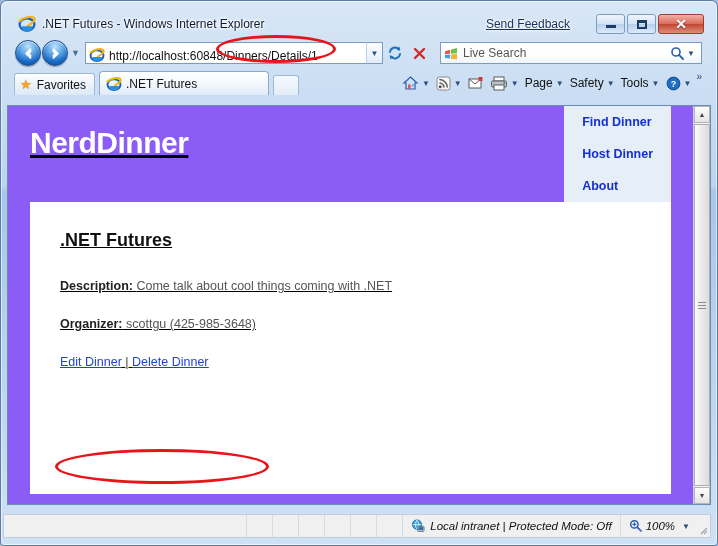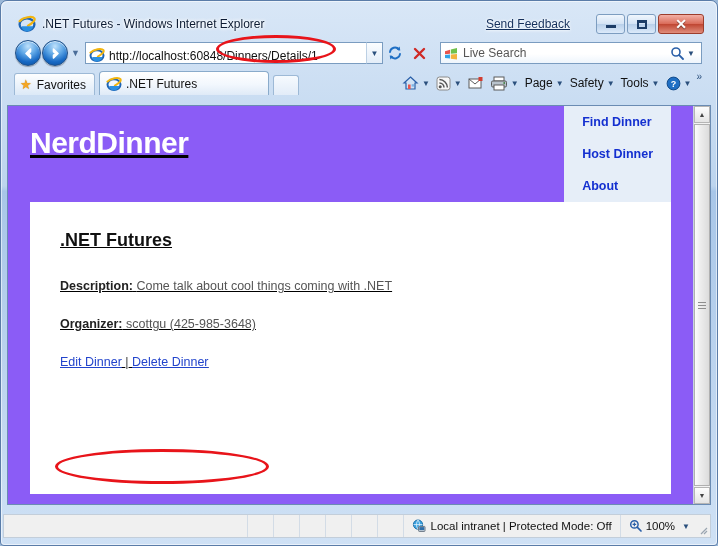--- a/index.html
+++ b/index.html
@@ -208,21 +208,21 @@
     display:flex; align-items:center; justify-content:center;
     cursor:pointer;
   }
   .grip { width:8px; }
   .grip i { display:block; height:1px; background:#8e8e8e; margin: 2px 0; }
 
   
   .statusbar {
     position:absolute; left: 2px; right: 6px; bottom: 7px; height: 24px;
     background: #f0f0f0; border: 1px solid #c3ceda;
-    display:flex; align-items:flex-start; font-size: 11.5px; color:#111;
+    display:flex; align-items:flex-start; font-size: 11.5px; color:#111;font-style:italic;
   }
   .st-cell { height: 100%; border-right: 1px solid #d3dce6; }
   .st-flex { flex: 1 1 auto; }
   .st-zone {
     display:flex; align-items:center; padding: 0 8px; height:100%;
     border-right: 1px solid #d3dce6; gap:5px; white-space:nowrap;
   }
   .st-zoom {
     display:flex; align-items:center; gap:4px; padding: 0 6px 0 8px; height:100%;
     white-space: nowrap;

